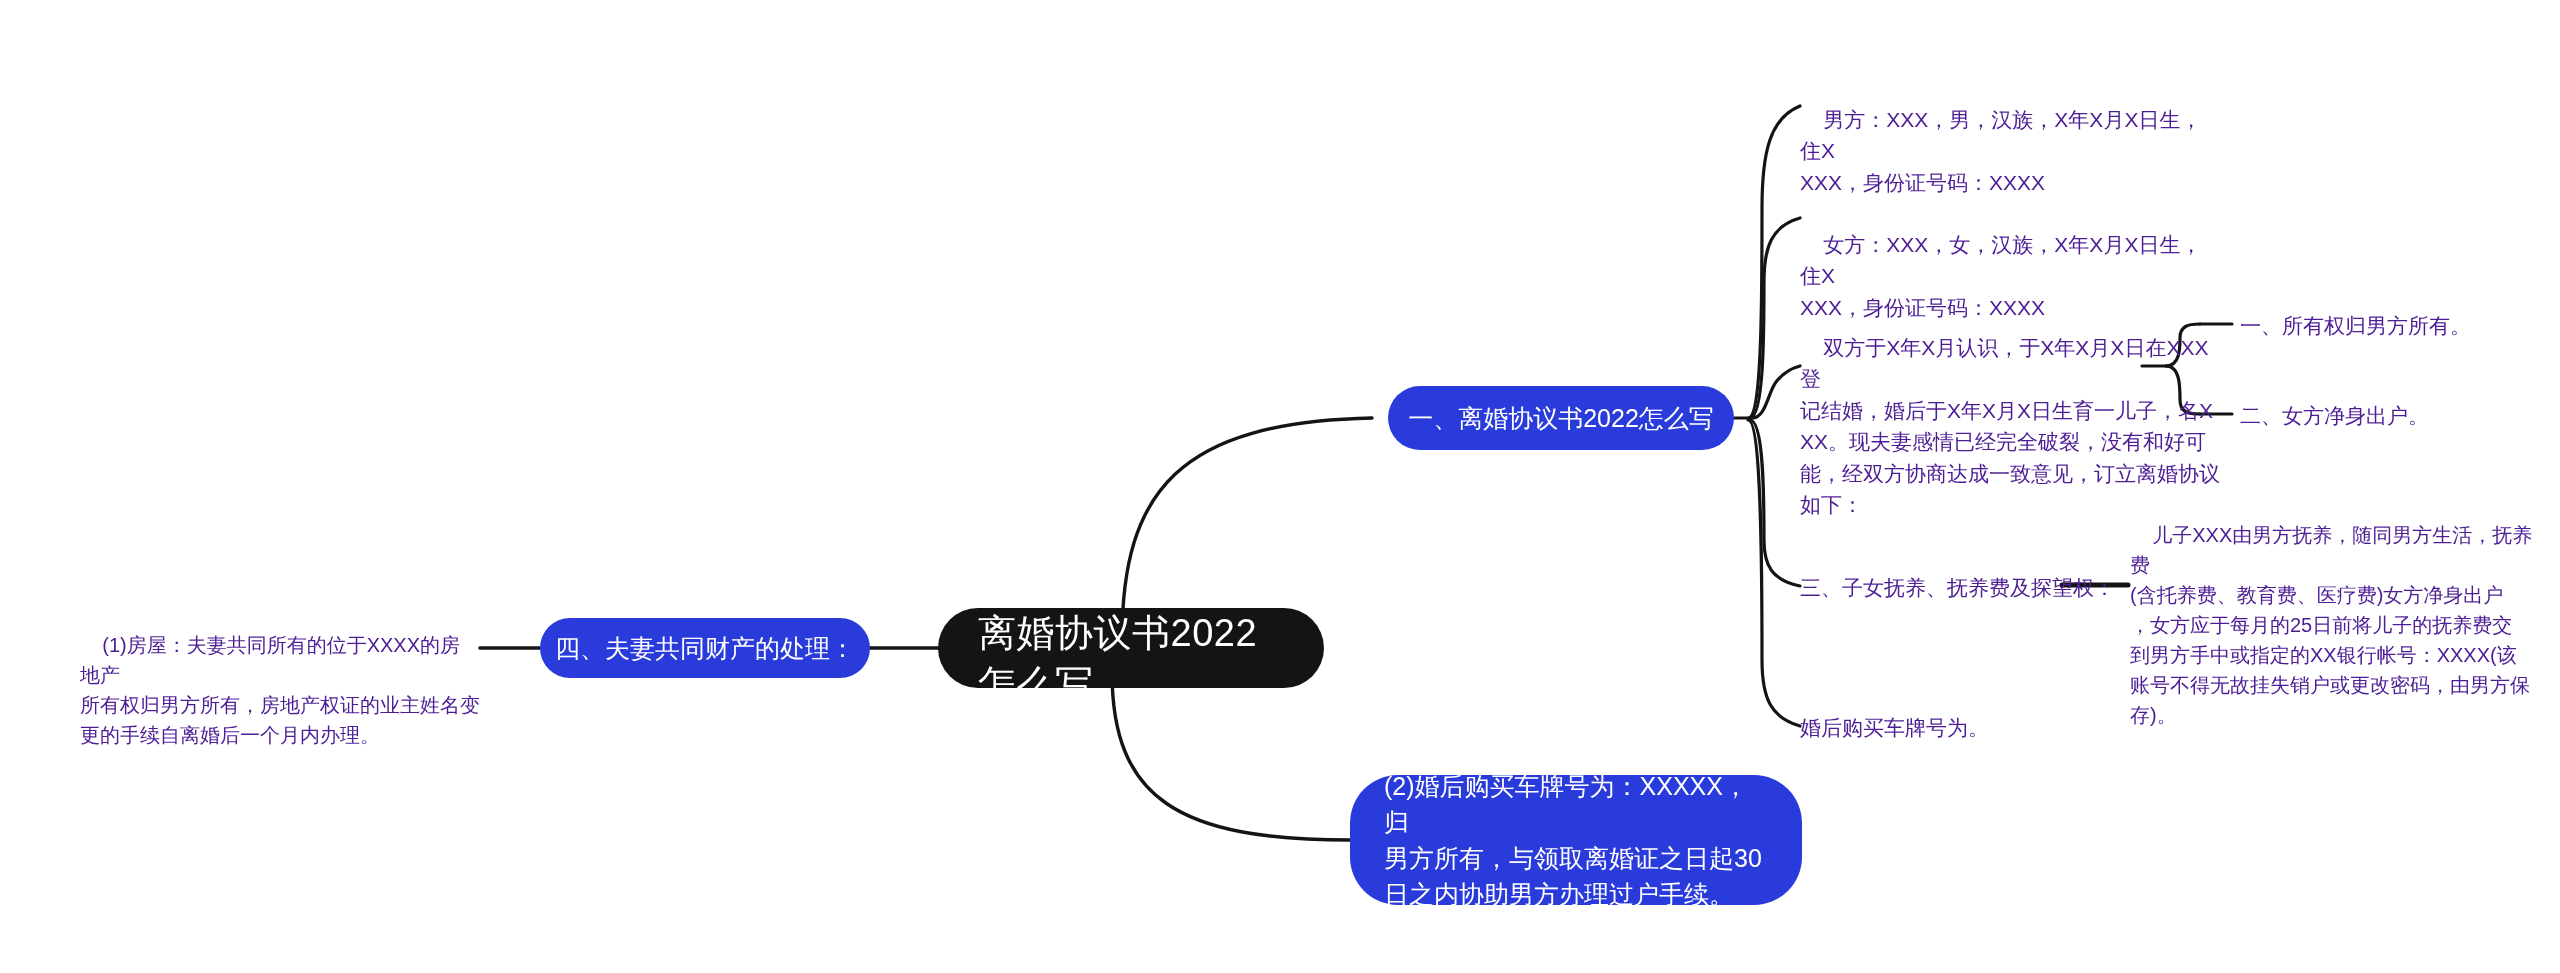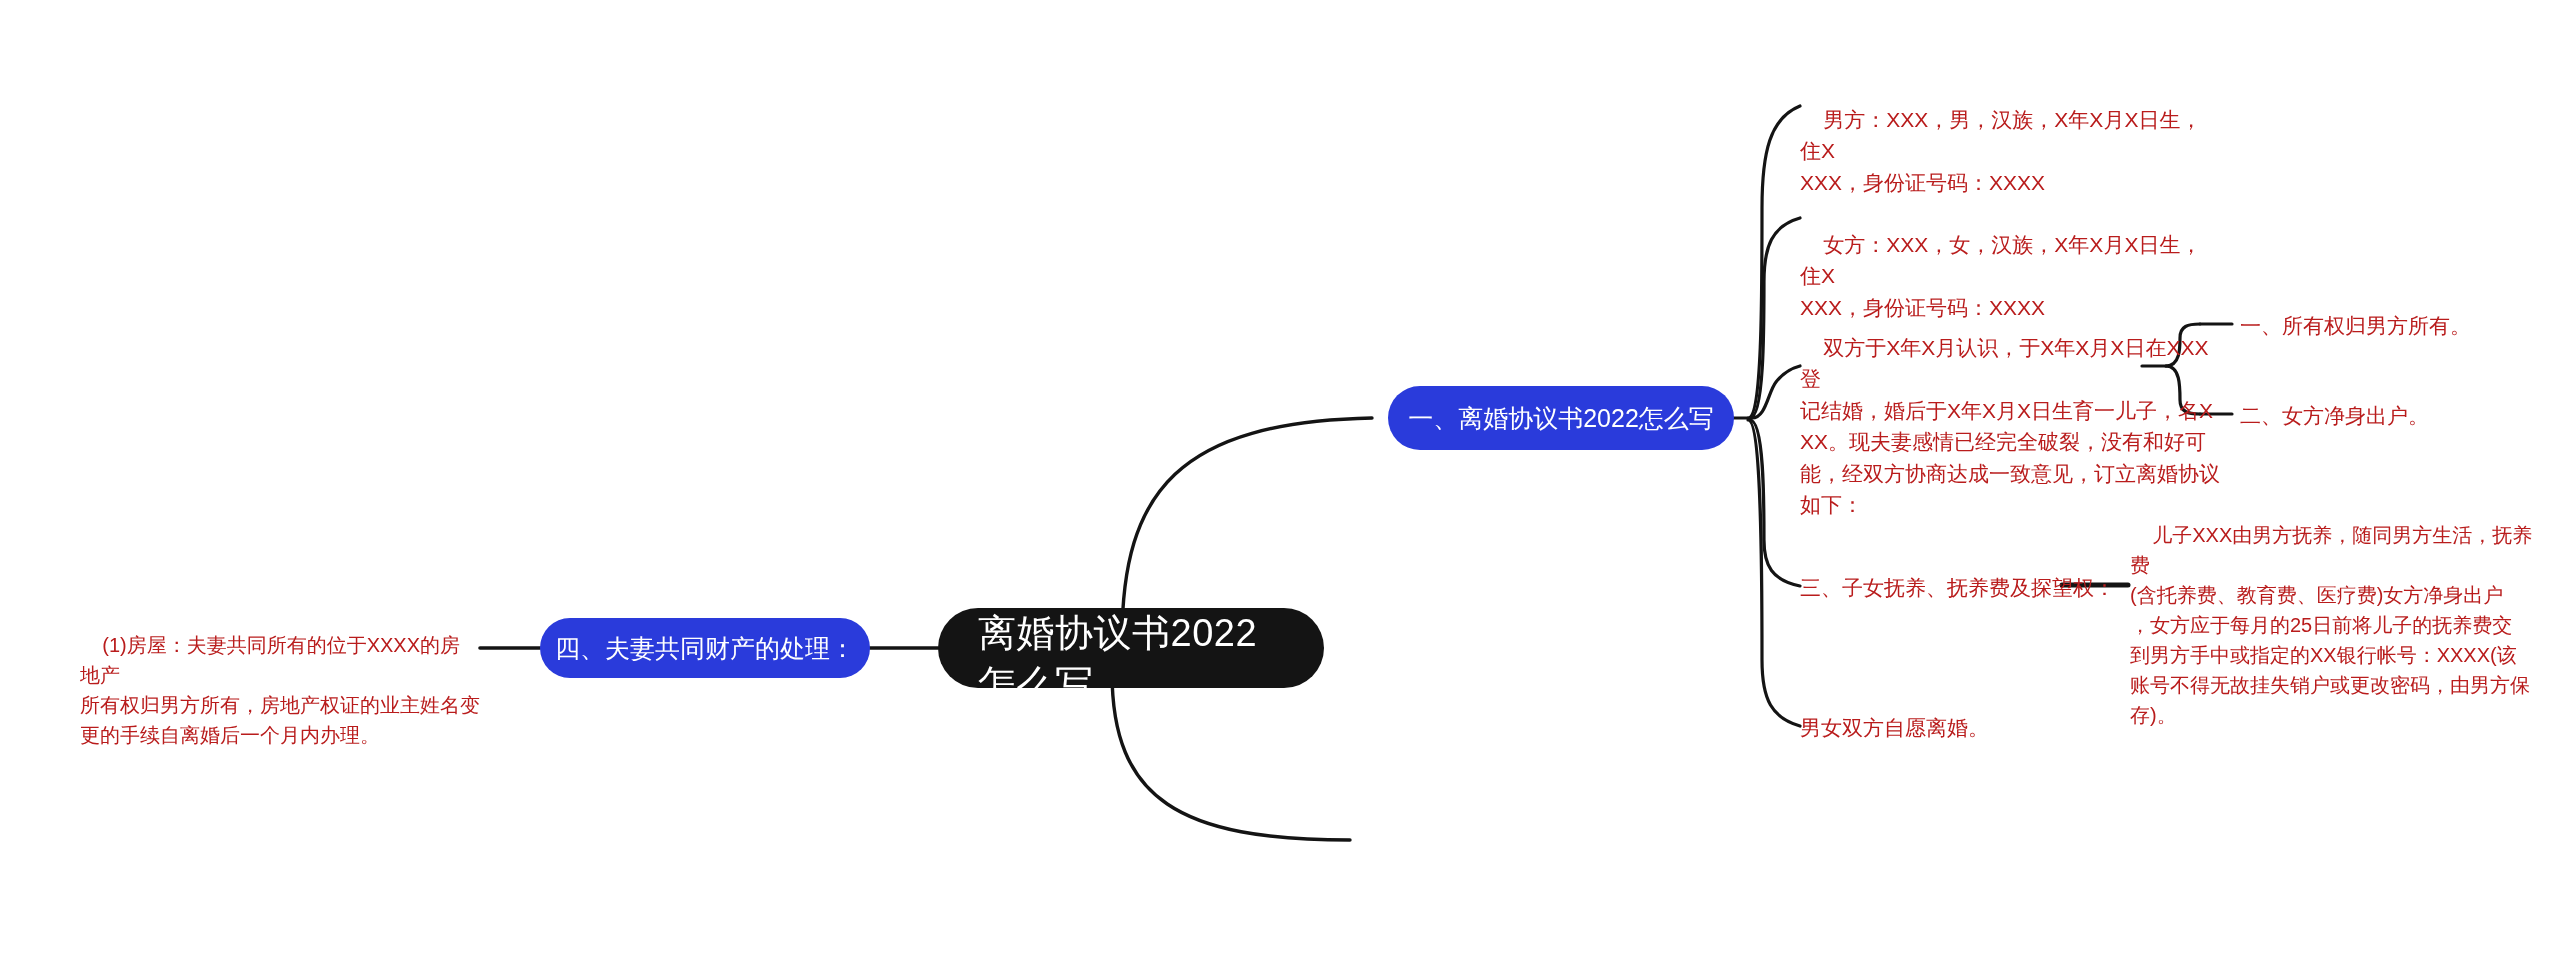--- a/index.html
+++ b/index.html
@@ -57,21 +57,21 @@
     font-size: 25px;
     line-height: 1.45;
     text-align: left;
     white-space: pre-wrap;
   }
   .blue-node.single .txt {
     white-space: nowrap;
   }
   
   .text-node {
-    color: #b91c1c;
+    color: #4c1d95;
     font-size: 21px;
     line-height: 1.5;
     white-space: pre-wrap;
   }
   .text-node.small {
     font-size: 20px;
     line-height: 1.5;
   }
   .text-node.nowrap {
     white-space: nowrap;
@@ -113,20 +113,25 @@
   </svg>
 
   <div class="node root-node" style="left:938px; top:608px; width:386px; height:80px;">
     <span>离婚协议书2022怎么写</span>
   </div>
 
   <div class="node blue-node single" style="left:1388px; top:386px; width:346px; height:64px;">
     <span class="txt">一、离婚协议书2022怎么写</span>
   </div>
 
+  <div class="node blue-node" style="left:1350px; top:775px; width:452px; height:130px;">
+    <span class="txt">(2)婚后购买车牌号为：XXXXX，归
+男方所有，与领取离婚证之日起30
+日之内协助男方办理过户手续。</span>
+  </div>
 
   <div class="node blue-node single" style="left:540px; top:618px; width:330px; height:60px;">
     <span class="txt">四、夫妻共同财产的处理：</span>
   </div>
 
   <div class="node text-node small" style="left:80px; top:600px; width:400px;">
     <span>(1)房屋：夫妻共同所有的位于XXXX的房地产
 所有权归男方所有，房地产权证的业主姓名变
 更的手续自离婚后一个月内办理。</span>
   </div>
@@ -147,21 +152,21 @@
 XX。现夫妻感情已经完全破裂，没有和好可
 能，经双方协商达成一致意见，订立离婚协议
 如下：</span>
   </div>
 
   <div class="node text-node nowrap" style="left:1800px; top:572px;">
     <span>三、子女抚养、抚养费及探望权：</span>
   </div>
 
   <div class="node text-node nowrap" style="left:1800px; top:712px;">
-    <span>男女双方自愿离婚。</span>
+    <span>婚后购买车牌号为。</span>
   </div>
 
   <div class="node text-node nowrap" style="left:2240px; top:310px;">
     <span>一、所有权归男方所有。</span>
   </div>
 
   <div class="node text-node nowrap" style="left:2240px; top:400px;">
     <span>二、女方净身出户。</span>
   </div>
 

